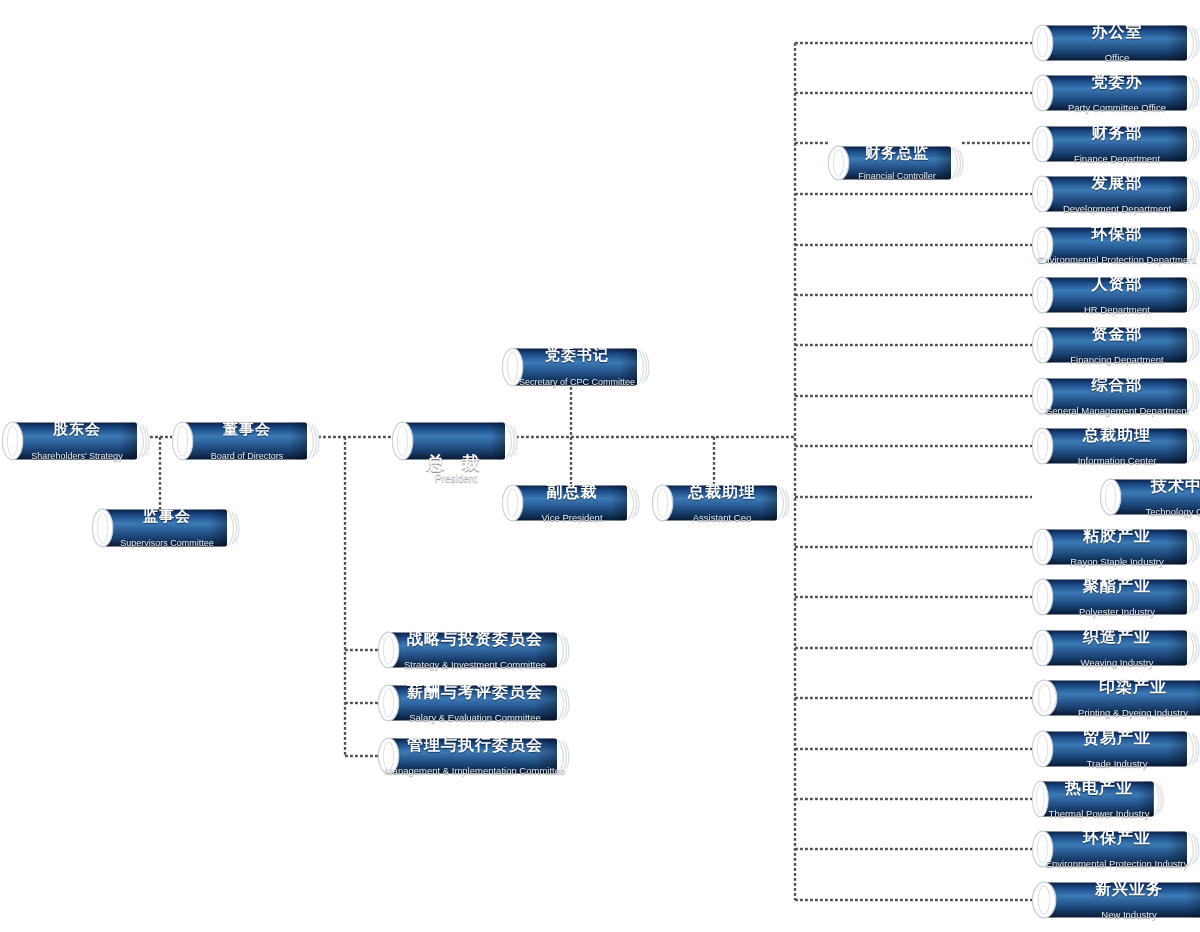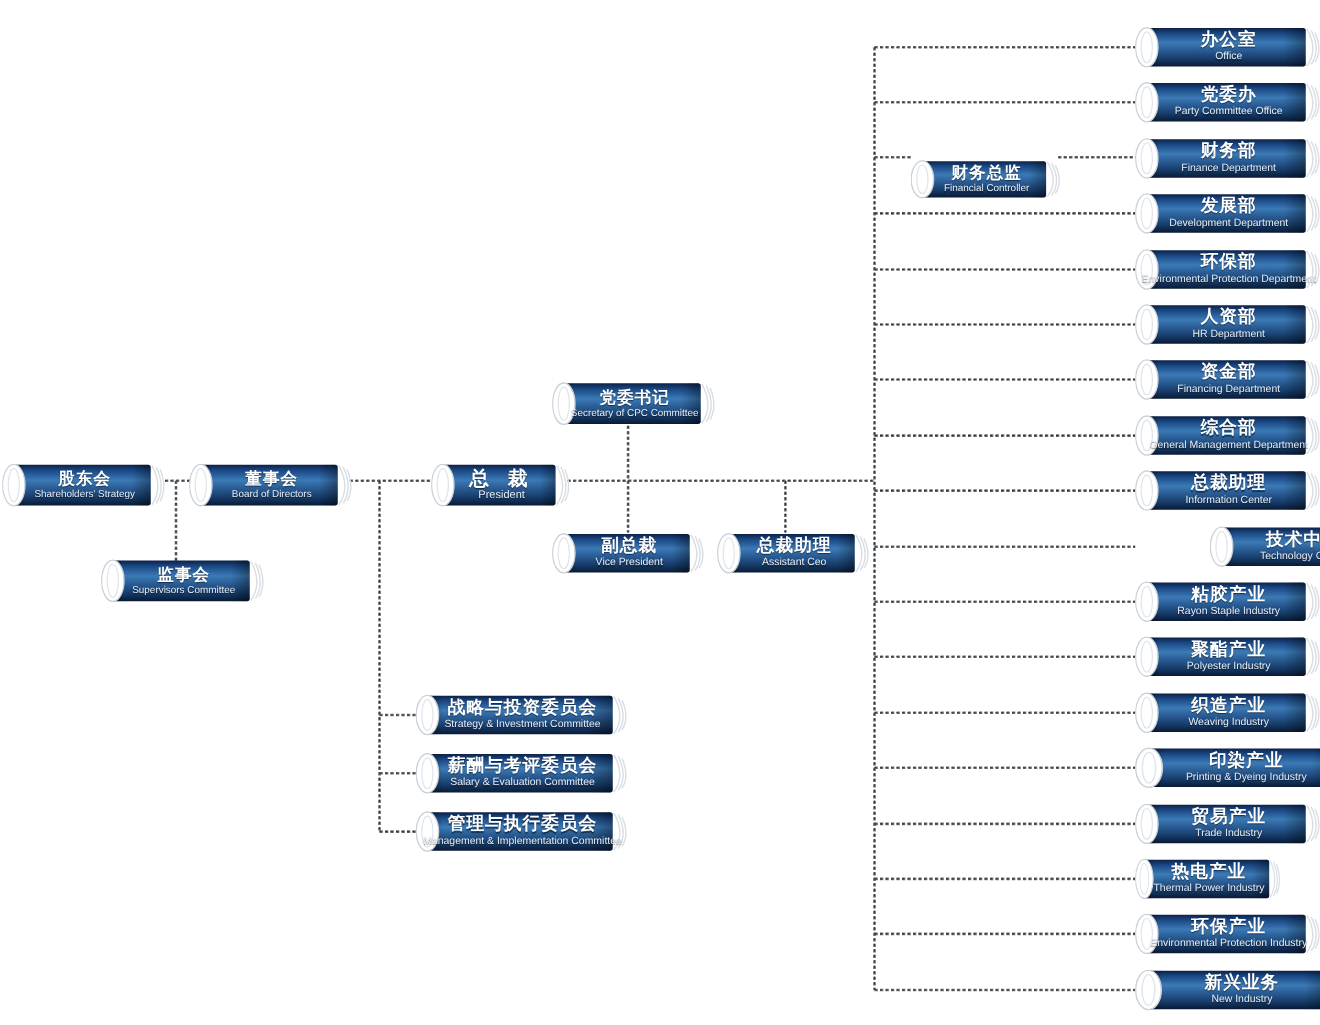--- a/index.html
+++ b/index.html
@@ -17,21 +17,21 @@
   .node{
     position:absolute;
     box-sizing:border-box;
     display:block;
   }
   .node .tube{
     position:absolute;left:0;top:0;width:100%;height:100%;
   }
   .node .labels{
     position:absolute;left:0;top:0;width:100%;height:100%;
-    display:flex;flex-direction:column;align-items:center;justify-content:center;
+    display:flex;flex-direction:column;align-items:center;justify-content:space-between;
     text-align:center;
     padding-left:16px;padding-right:14px;
     box-sizing:border-box;
     line-height:1;
   }
   .node .cn{
     color:#ffffff;
     font-weight:bold;
     letter-spacing:1px;
     text-shadow:0 1px 1px rgba(0,0,0,.55);
@@ -42,21 +42,21 @@
     text-shadow:0 1px 1px rgba(0,0,0,.5);
     white-space:nowrap;
     margin-top:2px;
   }
 
   
   .sz-s .cn{font-size:15px;}
   .sz-s .en{font-size:9px;}
   .sz-m .cn{font-size:16px;}
   .sz-m .en{font-size:9.5px;}
-  .sz-xl .cn{font-size:18px;letter-spacing:6px;}
+  .sz-xl .cn{font-size:18px;letter-spacing:6px;margin-top:33px;}
   .sz-xl .en{font-size:10px;letter-spacing:0;}
 </style>
 </head>
 <body>
 
 <div id="chart">
 
   <svg class="lines" id="lines" viewBox="0 0 1200 932" width="1200" height="932" aria-hidden="true">
       <path d="M 150 437 H 174" fill="none" stroke="#6b6f73" stroke-width="2.4" stroke-dasharray="3 2" stroke-linecap="butt"></path>
       <path d="M 150 437 H 174" fill="none" stroke="#2f3437" stroke-width="1.0" stroke-dasharray="2 3"></path>

